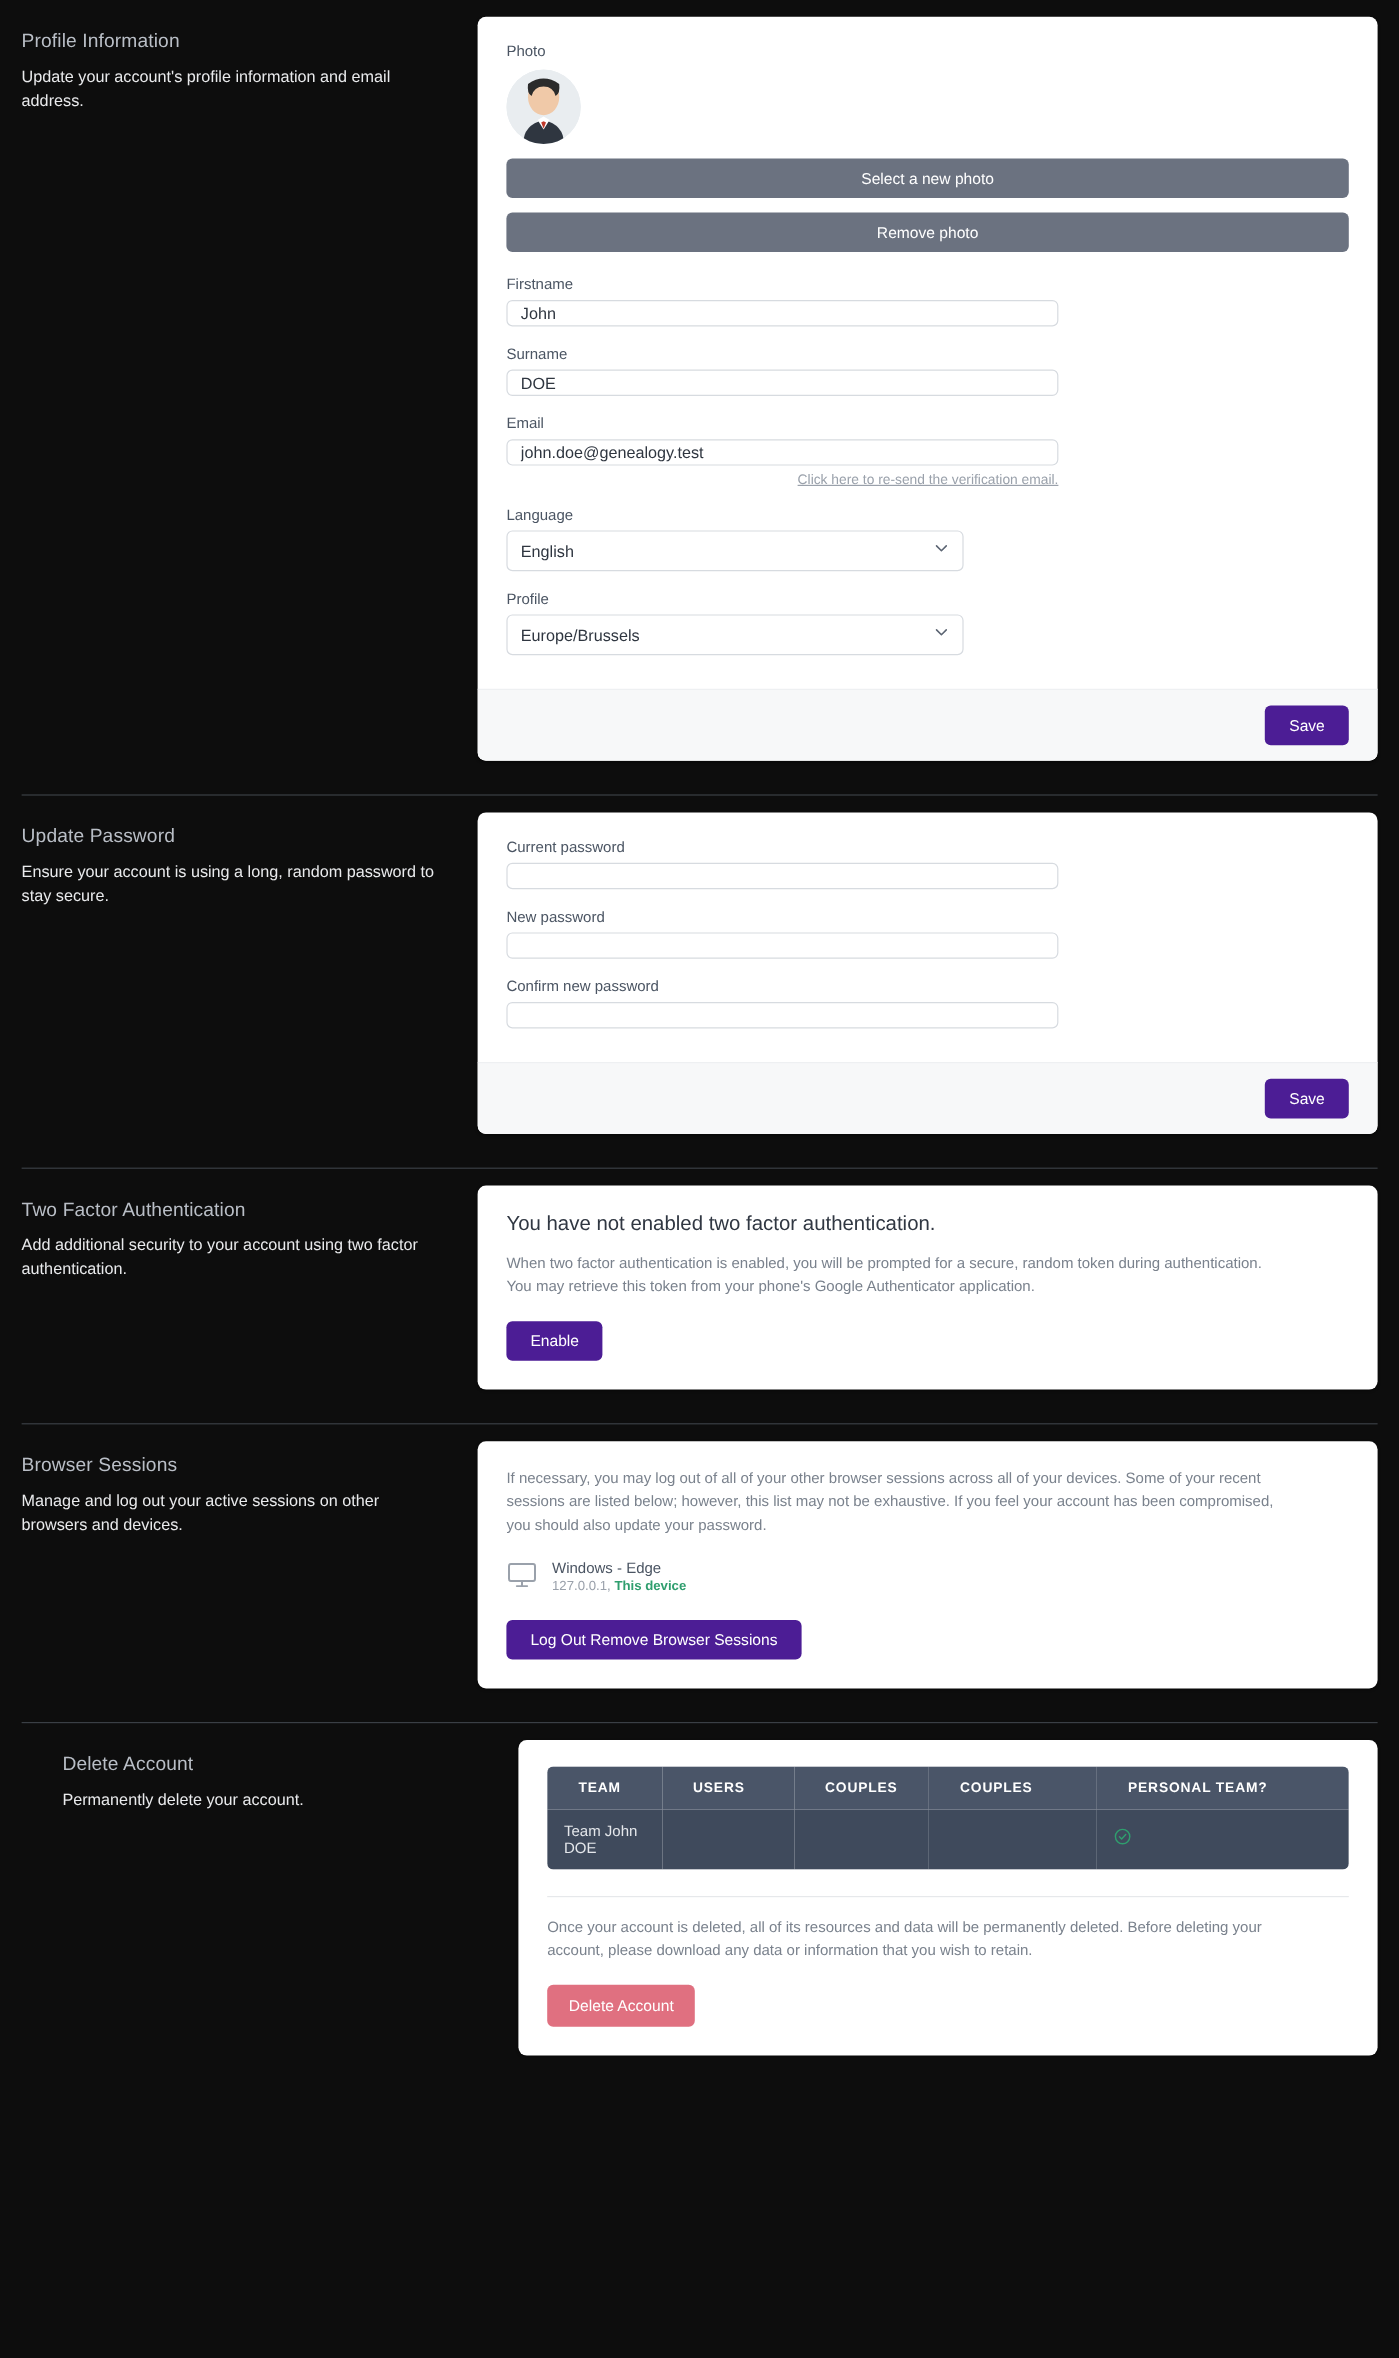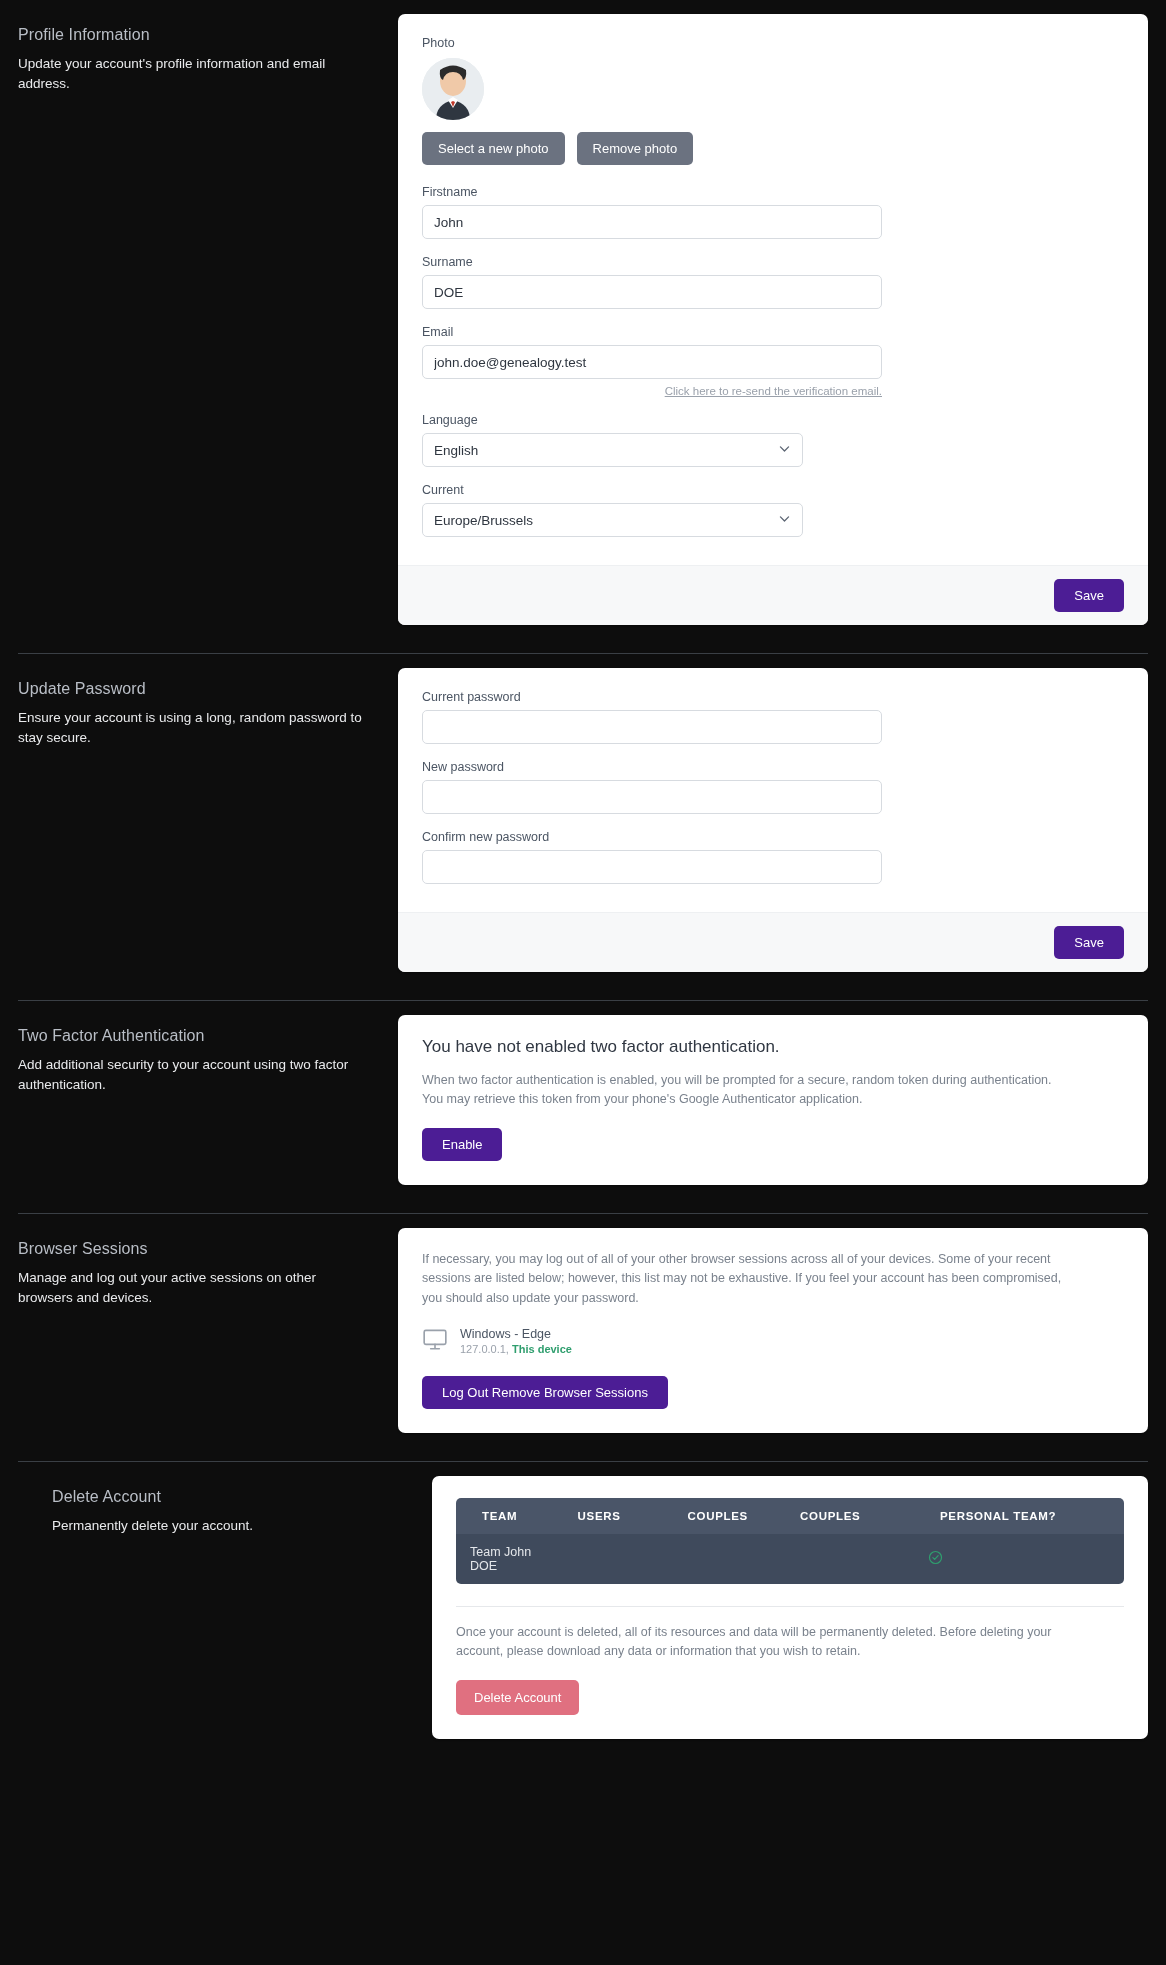--- a/index.html
+++ b/index.html
@@ -65,21 +65,21 @@
   .field-label {
     font-size: 12.5px;
     color: #4b5563;
     display: block;
     margin-bottom: 6px;
   }
   .field { margin-bottom: 16px; }
   input.text-input, .select-input {
     width: 460px;
     max-width: 100%;
-    height: 34px;
+    height: 22px;
     border: 1px solid #d7dbe0;
     border-radius: 5px;
     padding: 0 11px;
     font-size: 13.5px;
     color: #2f3640;
     font-family: "Liberation Sans", sans-serif;
     background: #fff;
     outline: none;
   }
   .select-wrap { position: relative; width: 381px; max-width: 100%; }
@@ -195,21 +195,21 @@
         <div class="avatar">
           <svg viewBox="0 0 62 62" width="62" height="62" aria-hidden="true">
             <rect width="62" height="62" fill="#e9edf0"></rect>
             <ellipse cx="31" cy="23" rx="13" ry="15" fill="#f0c9a8"></ellipse>
             <path d="M18 12 q13 -9 26 0 q1 8 -3 10 q-2 -8 -10 -8 q-8 0 -10 8 q-4 -2 -3 -10z" fill="#2b2b2b"></path>
             <path d="M14 62 q0 -16 17 -20 q17 4 17 20 z" fill="#2f3640"></path>
             <path d="M26 42 l5 8 l5 -8 l-5 -3 z" fill="#ffffff"></path>
             <path d="M29 44 l2 5 l2 -5 l-2 -1 z" fill="#c0392b"></path>
           </svg>
         </div>
-        <div class="btn-row" style="margin-bottom:20px;">
+        <div class="btn-row" style="margin-bottom:20px;flex-direction:column;">
           <button class="btn btn-grey">Select a new photo</button>
           <button class="btn btn-grey">Remove photo</button>
         </div>
 
         <div class="field">
           <label class="field-label">Firstname</label>
           <input class="text-input" type="text" value="John" style="">
         </div>
 
         <div class="field">
@@ -231,21 +231,21 @@
             </div>
             <span class="chev">
               <svg width="13" height="13" viewBox="0 0 16 16">
                   <path d="M3 6 l5 5 l5 -5" fill="none" stroke="currentColor" stroke-width="1.6" stroke-linecap="round" stroke-linejoin="round"></path>
                 </svg>
             </span>
           </div>
         </div>
 
         <div class="field" style="margin-bottom:4px;">
-          <label class="field-label">Current</label>
+          <label class="field-label">Profile</label>
           <div class="select-wrap">
             <div class="select-input">
               <span>Europe/Brussels</span>
             </div>
             <span class="chev">
               <svg width="13" height="13" viewBox="0 0 16 16">
                   <path d="M3 6 l5 5 l5 -5" fill="none" stroke="currentColor" stroke-width="1.6" stroke-linecap="round" stroke-linejoin="round"></path>
                 </svg>
             </span>
           </div>

